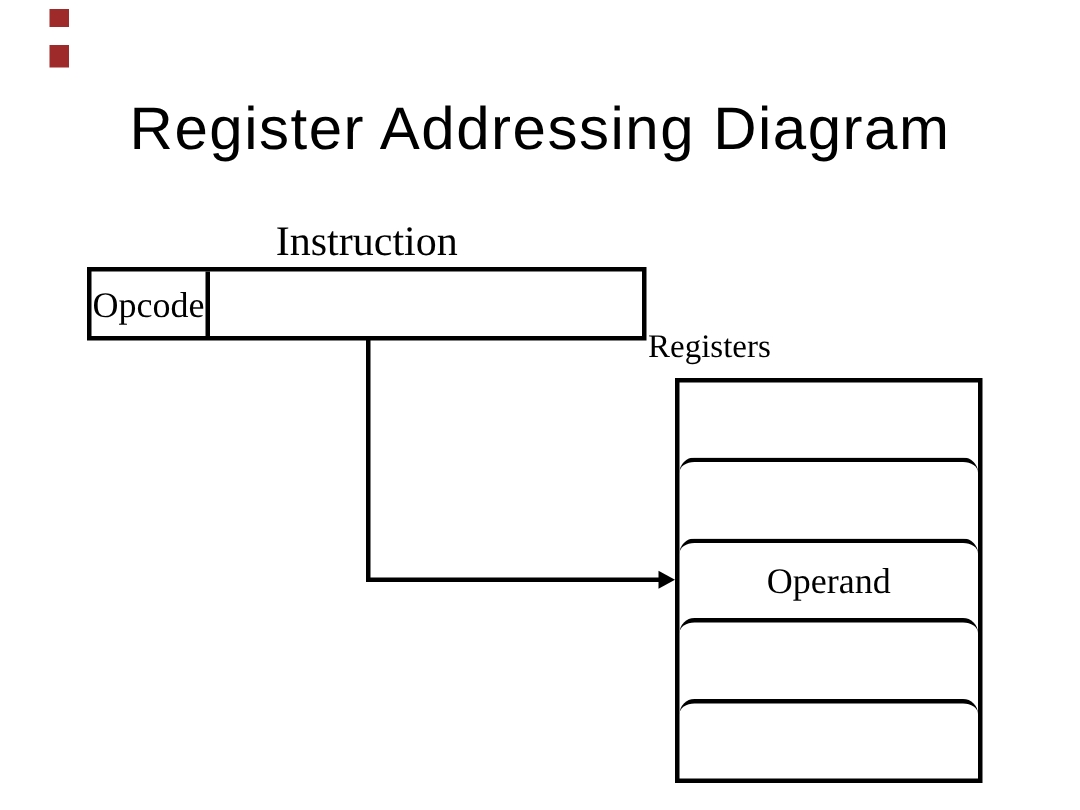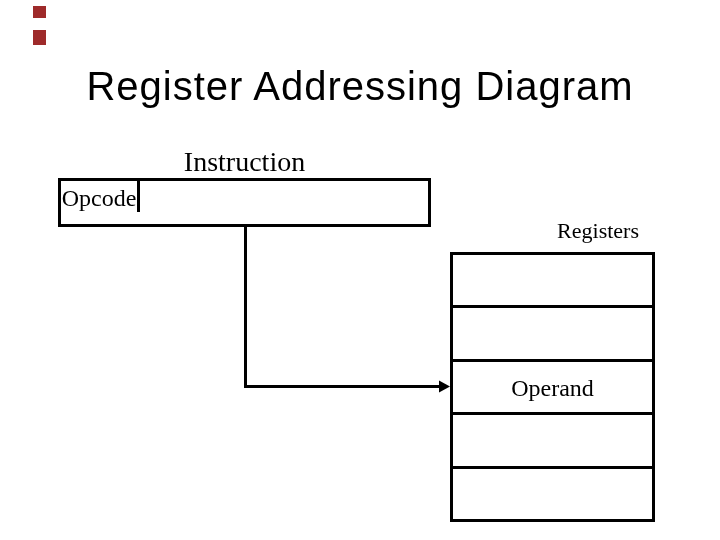--- a/index.html
+++ b/index.html
@@ -39,39 +39,38 @@
     line-height: 26px;
   }
 
   .instr-box {
     position: absolute;
     left: 58px; top: 178px;
     width: 373px; height: 49px;
     border: 3px solid #000000;
     box-sizing: border-box;
     display: flex;
-    flex-direction: column;
   }
   .cell {
     display: flex;
     align-items: center;
     justify-content: center;
     font-size: 24px;
     white-space: nowrap;
     padding-top: 4px;
     box-sizing: border-box;
   }
   .cell.opcode { width: 79px; flex: none; border-right: 3px solid #000000; }
   .cell.raddr { flex: 1; }
 
   .registers-label {
     position: absolute;
-    left: 444px; top: 218px;
+    left: 432px; top: 218px;
     width: 195px;
-    text-align: right;
+    text-align: left;
     font-size: 22px;
     line-height: 26px;
   }
 
   .registers-table {
     position: absolute;
     left: 450px; top: 252px;
     width: 205px; height: 270px;
     border: 3px solid #000000;
     box-sizing: border-box;
@@ -79,21 +78,21 @@
     flex-direction: column;
   }
   .reg-row {
     flex: 1;
     display: flex;
     align-items: center;
     justify-content: center;
     font-size: 24px;
     padding-top: 2px;
   }
-  .reg-row + .reg-row { border-top: 3px solid #000000; }
+  .reg-row + .reg-row { border-top: 3px solid #000000; border-radius: 10px; }
 
   .arrow-svg {
     position: absolute;
     left: 0; top: 0;
     width: 720px; height: 540px;
     pointer-events: none;
   }
 </style>
 </head>
 <body>

